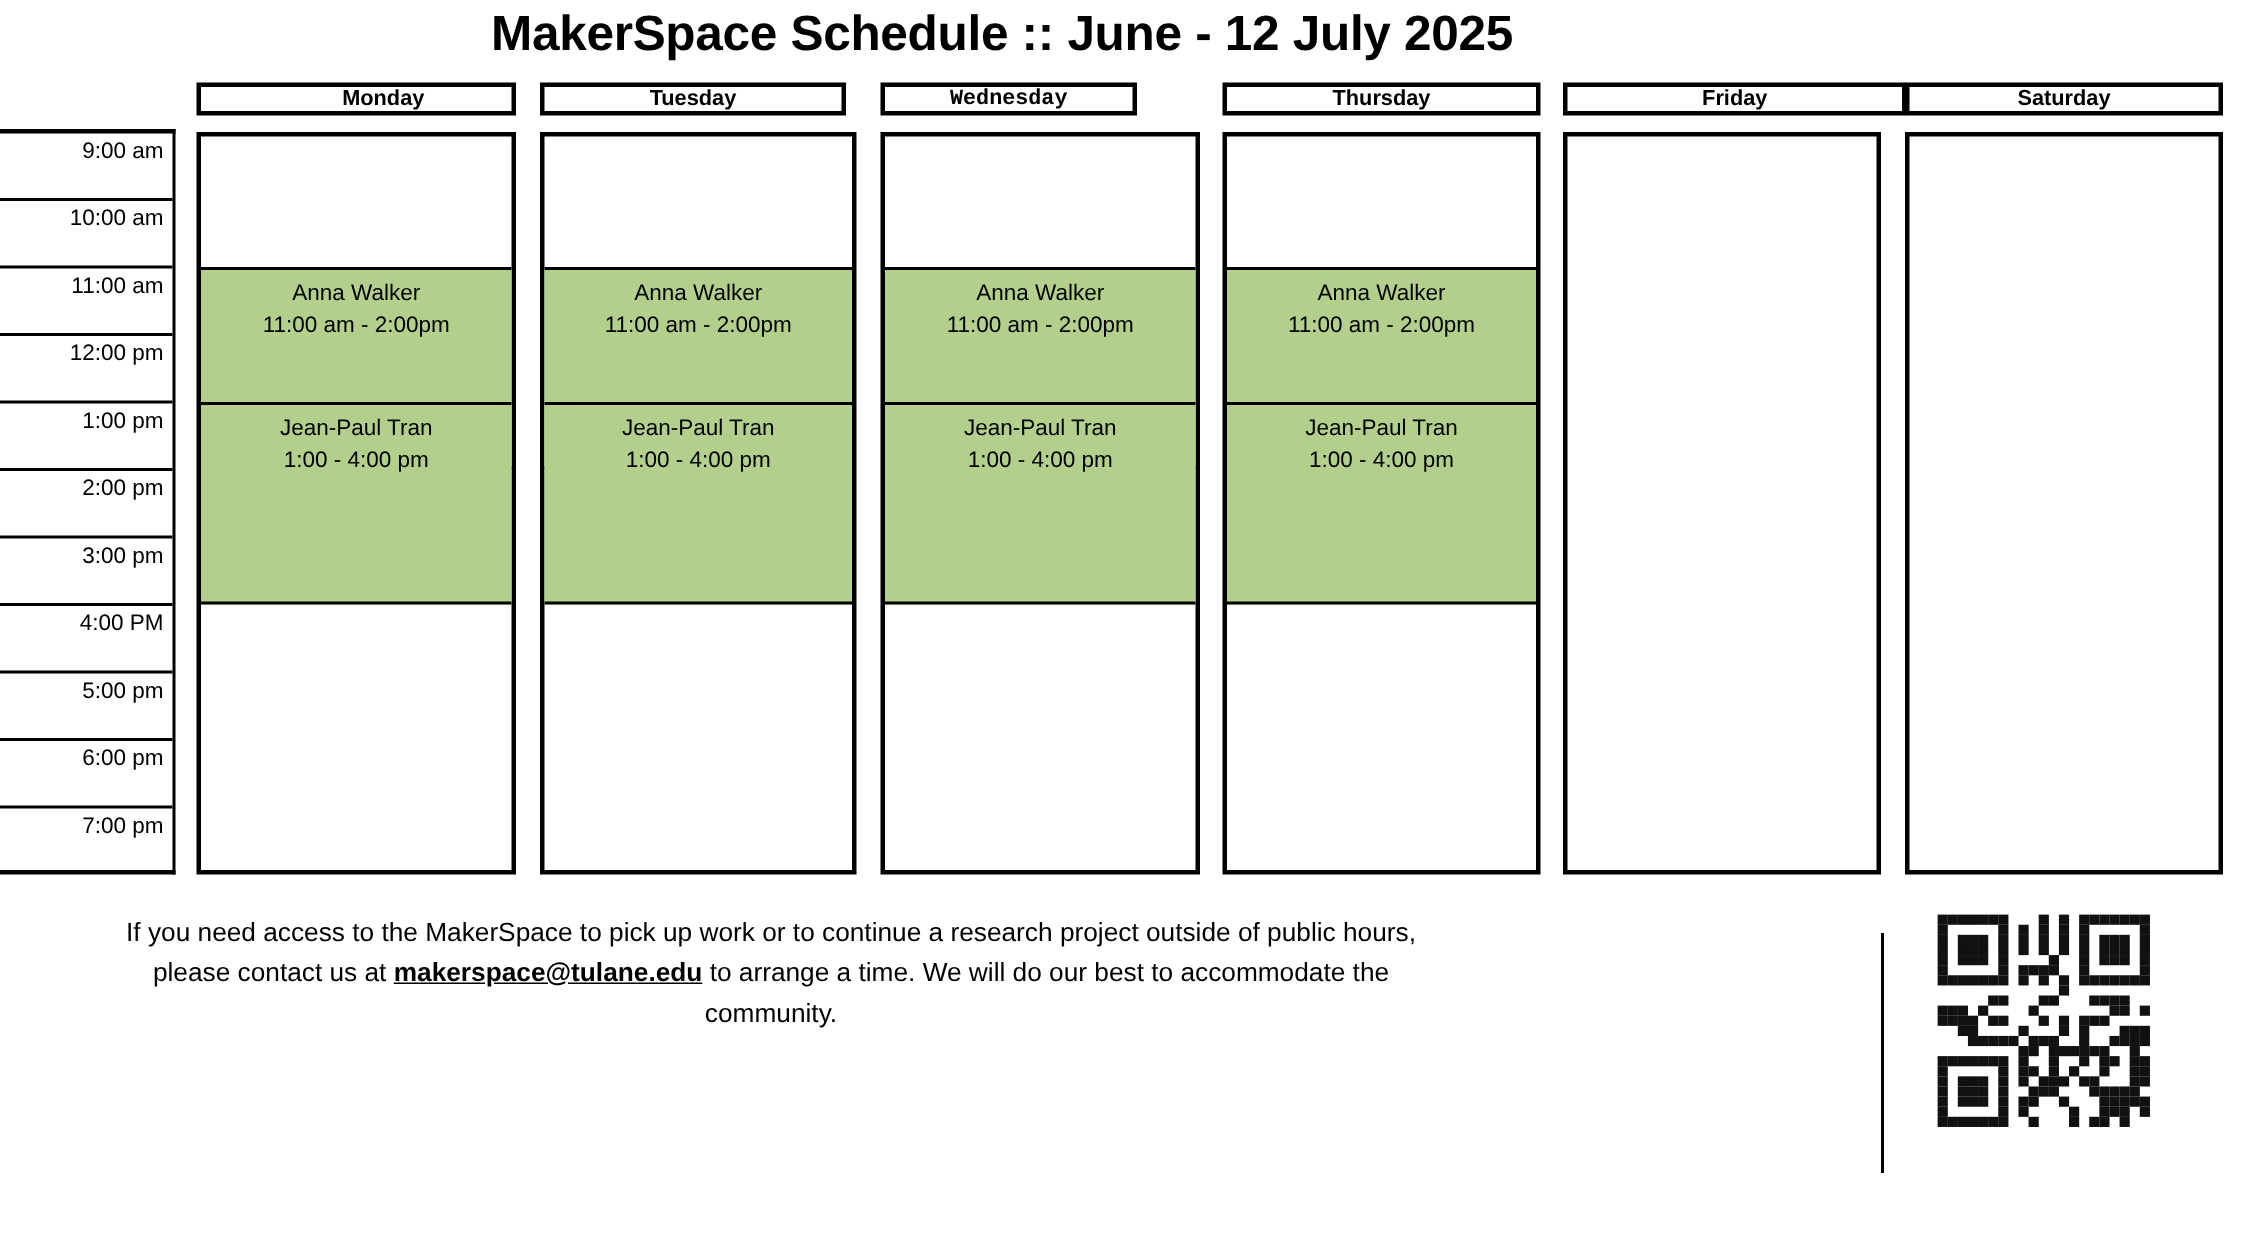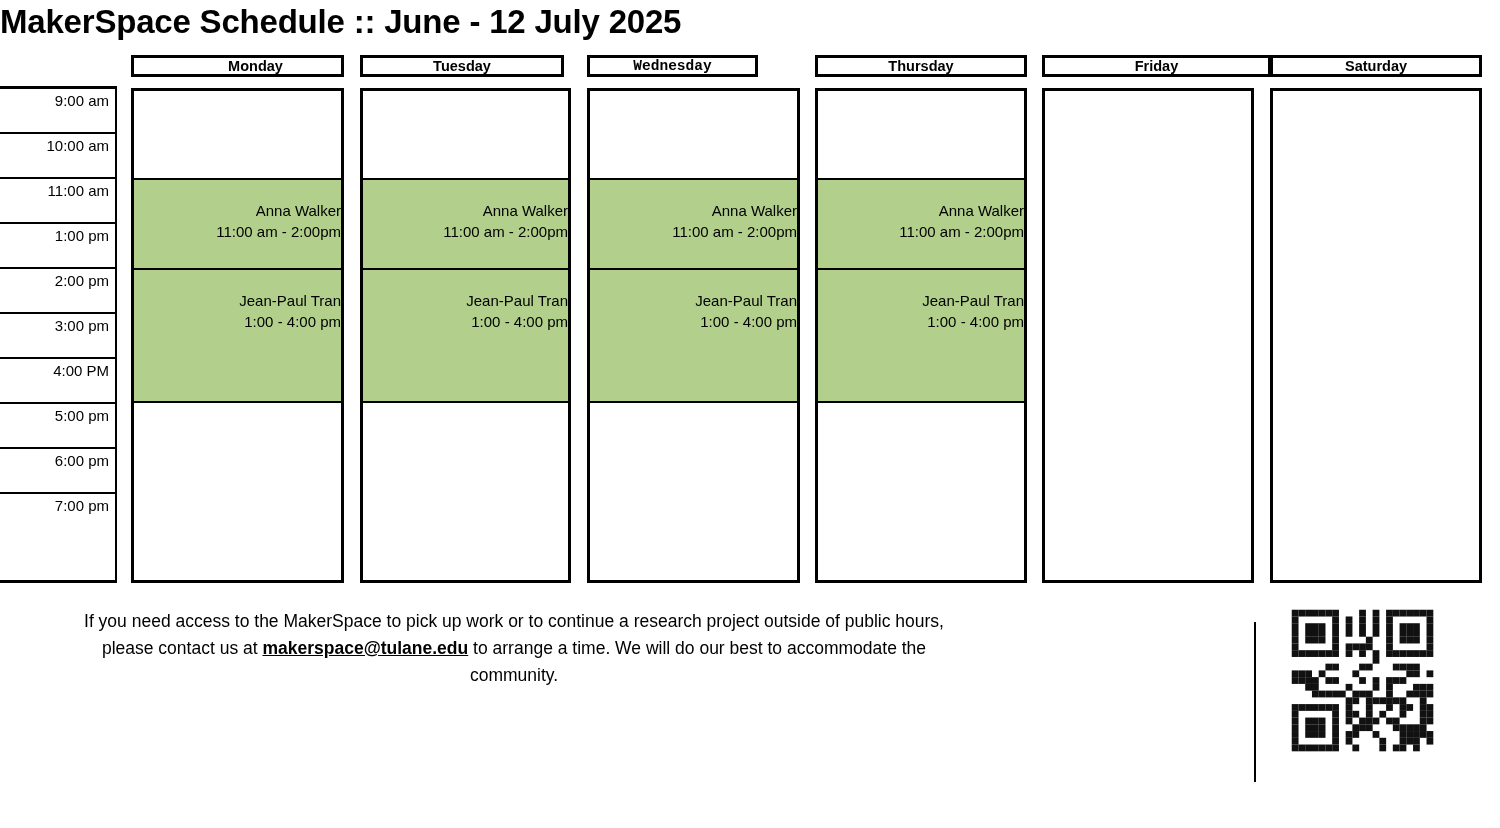--- a/index.html
+++ b/index.html
@@ -16,20 +16,21 @@
     color: #000000;
     overflow: hidden;
   }
 
   
   #page-title {
     position: absolute;
     left: 0;
     top: 2px;
     width: 1336px;
+    text-align: center;
     font-size: 33px;
     font-weight: bold;
     letter-spacing: -0.2px;
     line-height: 40px;
   }
 
   
   #calendar {
     position: absolute;
     left: 0;
@@ -88,22 +89,22 @@
     white-space: nowrap;
   }
 
   
   .event {
     position: absolute;
     background: #b2d08c;
     border-top: 2px solid #000;
     border-bottom: 2px solid #000;
     box-sizing: border-box;
-    text-align: right;
-    padding-top: 20px;
+    text-align: center;
+    padding-top: 5px;
     overflow: hidden;
   }
   .event .ev-name {
     display: block;
     font-size: 15px;
     line-height: 21px;
     white-space: nowrap;
   }
   .event .ev-time {
     display: block;
@@ -173,20 +174,23 @@
 
   <div id="time-gutter">
       <div class="time-row">
         <span class="time-label">9:00 am</span>
       </div>
       <div class="time-row">
         <span class="time-label">10:00 am</span>
       </div>
       <div class="time-row">
         <span class="time-label">11:00 am</span>
+      </div>
+      <div class="time-row">
+        <span class="time-label">12:00 pm</span>
       </div>
       <div class="time-row">
         <span class="time-label">1:00 pm</span>
       </div>
       <div class="time-row">
         <span class="time-label">2:00 pm</span>
       </div>
       <div class="time-row">
         <span class="time-label">3:00 pm</span>
       </div>

